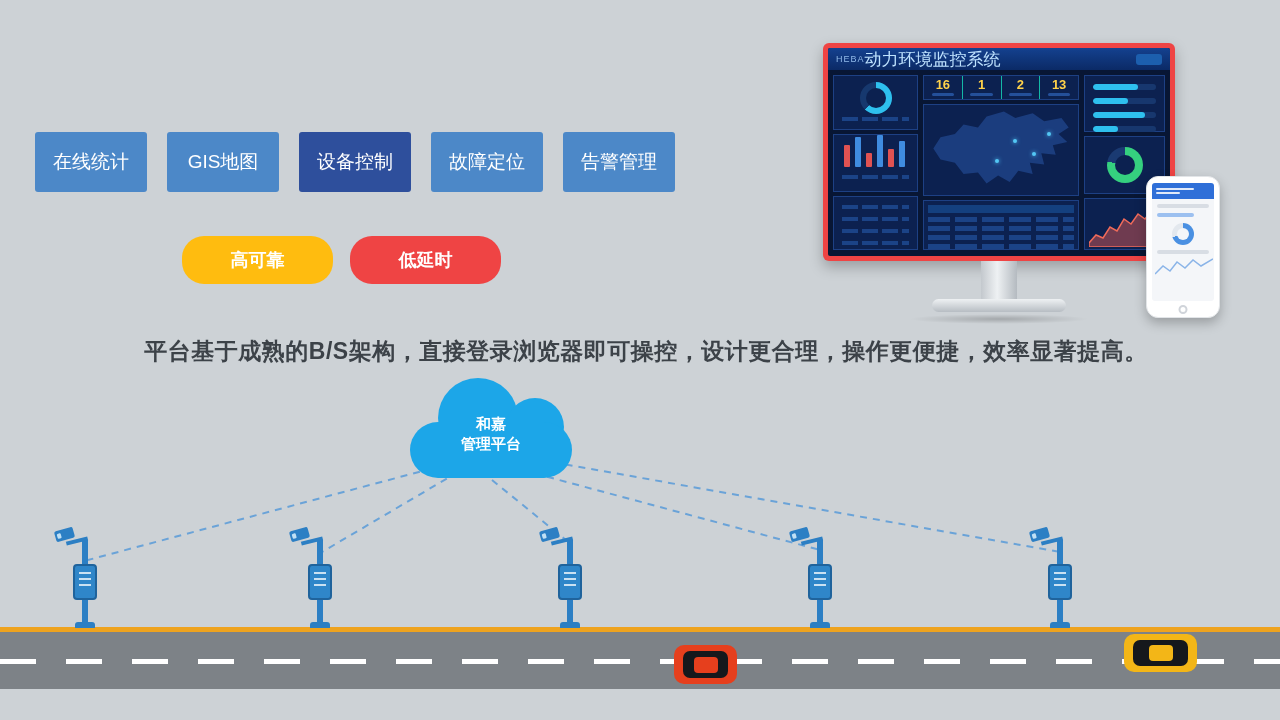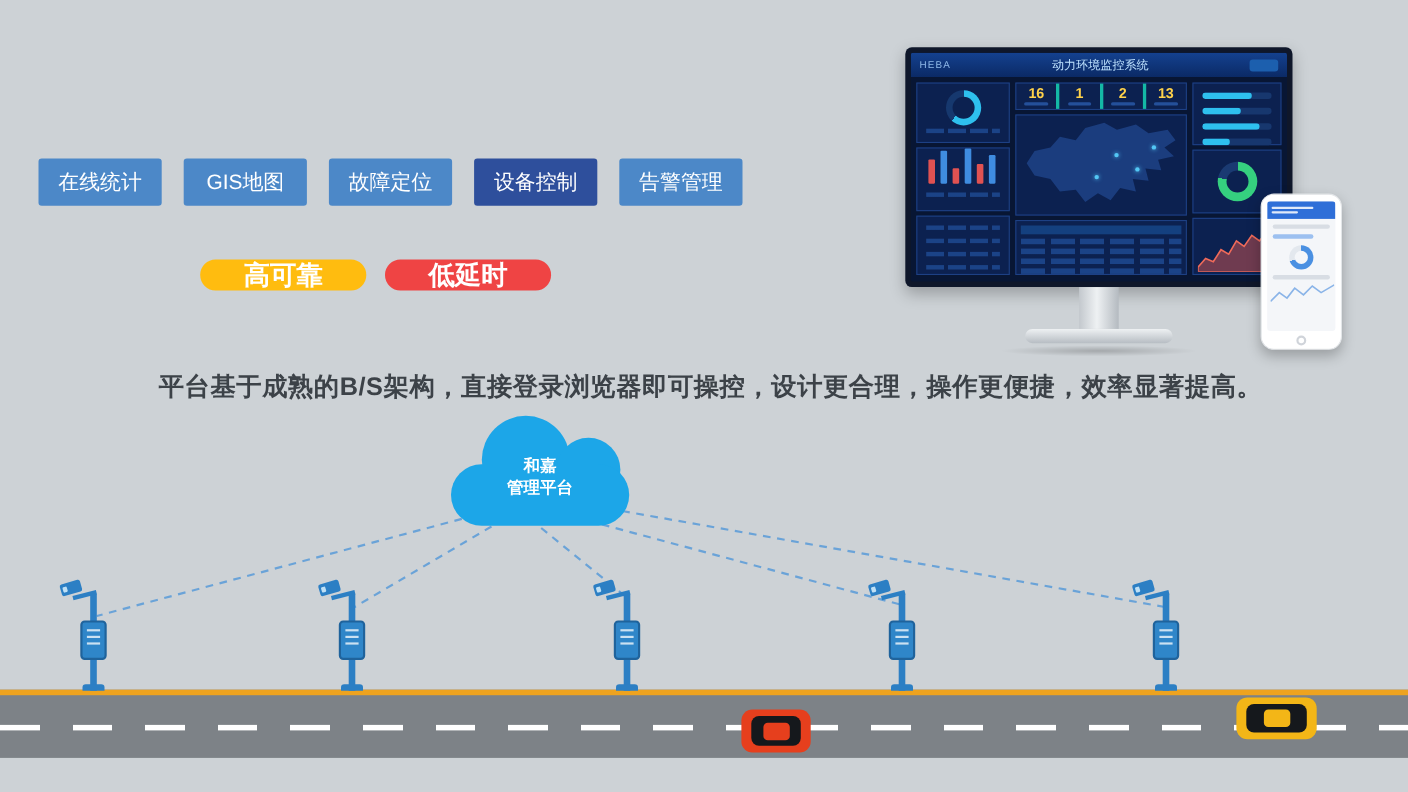--- a/index.html
+++ b/index.html
@@ -2,26 +2,26 @@
 <html><head>
 <meta charset="utf-8">
 <style>
   * { margin:0; padding:0; box-sizing:border-box; }
   html,body { width:1280px; height:720px; }
   body { font-family:"Liberation Sans","DejaVu Sans",sans-serif; background:#cdd2d6; overflow:hidden; }
   .page { position:relative; width:1280px; height:720px; background:#cdd2d6; }
 
   
   .feature-row { position:absolute; left:35px; top:132px; display:flex; gap:20px; z-index:4; }
-  .feature-btn { min-width:112px; height:43px; background:#4c88c8; color:#fff; font-size:19px;
-    display:flex; align-items:center; justify-content:center; padding:0 12px; border-radius:3px; cursor:pointer;margin-top:12px; }
+  .feature-btn { min-width:112px; height:60px; background:#4c88c8; color:#fff; font-size:19px;
+    display:flex; align-items:center; justify-content:center; padding:0 12px; border-radius:3px; cursor:pointer; }
   .feature-btn.active { background:#2e4f9c; }
 
   
-  .pill { position:absolute; height:28px; border-radius:22px; color:#fff; font-size:24px; font-weight:bold;
+  .pill { position:absolute; height:48px; border-radius:22px; color:#fff; font-size:18px; font-weight:bold;
     display:flex; align-items:center; justify-content:center; z-index:4; cursor:pointer; }
   .pill-0 { left:182px; top:236px; width:151px; }
   .pill-1 { left:350px; top:236px; width:151px; }
   .pill-2 { left:539px; top:236px; width:152px; }
 
   
   .description { position:absolute; left:0; right:0; top:336px; text-align:center;
     font-size:23px; font-weight:bold; color:#3c4248; z-index:4; letter-spacing:.5px;padding-left:12px; }
 
   
@@ -30,30 +30,30 @@
   
   .cloud { position:absolute; left:410px; top:378px; width:162px; height:100px; z-index:3; }
   .cloud-c1 { position:absolute; left:28px; top:0; width:80px; height:80px; border-radius:50%; background:#1ca6e8; }
   .cloud-c2 { position:absolute; left:96px; top:20px; width:58px; height:58px; border-radius:50%; background:#1ca6e8; }
   .cloud-base { position:absolute; left:0; bottom:0; width:162px; height:56px; border-radius:28px; background:#1ca6e8; }
   .cloud-text { position:absolute; left:0; right:0; top:36px; text-align:center; color:#fff; font-weight:bold;
     font-size:15px; line-height:20px; }
 
   
   .monitor { position:absolute; left:823px; top:43px; z-index:2; width:352px; }
-  .monitor-frame { width:352px; height:218px; background:#0f172a; border-radius:6px; padding:5px; box-shadow:0 6px 14px rgba(0,0,0,.25); }
+  .monitor-frame { width:352px; height:218px; background:#ef4444; border-radius:6px; padding:5px; box-shadow:0 6px 14px rgba(0,0,0,.25); }
   .monitor-screen { position:relative; width:342px; height:208px; background:#081634; overflow:hidden; border-radius:2px; }
   .monitor-neck { width:36px; height:38px; margin:0 auto; background:linear-gradient(90deg,#c3c8cd,#eef1f3 45%,#b4bac0); }
   .monitor-base { width:134px; height:13px; margin:0 auto; border-radius:7px; background:linear-gradient(180deg,#eef1f3,#b7bdc3); }
   .monitor-shadow { width:180px; height:10px; margin:2px auto 0; border-radius:50%;
     background:radial-gradient(ellipse at center, rgba(0,0,0,.20), rgba(0,0,0,0) 70%); }
 
   .scr-header { height:22px; background:linear-gradient(180deg,#14418f,#0b2a66); display:flex; align-items:center; }
   .scr-logo { font-size:9px; color:#8fb8e8; margin-left:8px; letter-spacing:1px; }
-  .scr-title { flex:1; text-align:center; color:#bfe3ff; font-size:11px; }
+  .scr-title { flex:1; text-align:left; color:#bfe3ff; font-size:17px; }
   .scr-btn { width:26px; height:11px; background:#1c5fae; border-radius:3px; margin-right:8px; }
 
   .panel { position:absolute; background:#0c2150; border:1px solid #1d4084; }
   .p-l1 { left:5px;  top:27px;  width:85px; height:55px; }
   .p-l2 { left:5px;  top:86px;  width:85px; height:58px; }
   .p-l3 { left:5px;  top:148px; width:85px; height:54px; }
   .p-c-stats { left:95px; top:27px; width:156px; height:25px; display:flex; }
   .p-c-map  { left:95px; top:56px;  width:156px; height:92px; }
   .p-c-table{ left:95px; top:152px; width:156px; height:50px; }
   .p-r1 { left:256px; top:27px;  width:81px; height:57px; }
@@ -66,21 +66,21 @@
   .mini-rows { margin:2px 8px; height:4px; background:repeating-linear-gradient(90deg,#1b4387 0 16px, transparent 16px 20px); }
 
   .vbars { display:flex; align-items:flex-end; gap:5px; height:38px; padding:8px 10px 6px; }
   .vbars i { display:block; width:6px; border-radius:1px; }
   .vb-r { background:#e05252; } .vb-b { background:#3f8ce0; }
 
   .hbar { height:6px; margin:8px 8px 0; background:#17376e; border-radius:3px; position:relative; overflow:hidden; }
   .hbar i { position:absolute; left:0; top:0; bottom:0; background:#2ec0ee; border-radius:3px; }
 
   .stat { flex:1; display:flex; flex-direction:column; align-items:center; justify-content:center; gap:2px;
-    color:#ffd24a; font-size:13px; font-weight:bold; border-right:3px solid #14b8a6; line-height:12px; }
+    color:#ffd24a; font-size:13px; font-weight:bold; border-right:1px solid #14b8a6; line-height:12px; }
   .stat:last-child { border-right:none; }
   .stat::after { content:''; width:60%; height:3px; background:#24509a; border-radius:2px; }
 
   .china { position:absolute; inset:5px; background:#1b3d7e;
     clip-path:polygon(3% 48%,8% 34%,18% 30%,24% 18%,34% 22%,40% 8%,52% 2%,60% 10%,72% 4%,80% 14%,92% 10%,97% 22%,90% 30%,96% 40%,86% 44%,88% 56%,78% 54%,80% 68%,70% 66%,72% 80%,62% 76%,56% 90%,48% 82%,40% 92%,34% 78%,24% 80%,18% 66%,8% 62%); }
   .dot { position:absolute; width:4px; height:4px; border-radius:50%; background:#53c7f5; box-shadow:0 0 4px #53c7f5; }
 
   .tbl-head { height:8px; margin:4px 4px 0; background:#14407f; }
   .tbl-row { height:5px; margin:4px 4px 0; background:repeating-linear-gradient(90deg,#1b4387 0 22px, transparent 22px 27px); }
 
@@ -140,22 +140,22 @@
     <line x1="445" y1="465" x2="88" y2="560" stroke="#6aa3d8" stroke-width="2" stroke-dasharray="7 6"></line>
     <line x1="458" y1="472" x2="322" y2="552" stroke="#6aa3d8" stroke-width="2" stroke-dasharray="7 6"></line>
     <line x1="492" y1="480" x2="572" y2="545" stroke="#6aa3d8" stroke-width="2" stroke-dasharray="7 6"></line>
     <line x1="522" y1="470" x2="820" y2="550" stroke="#6aa3d8" stroke-width="2" stroke-dasharray="7 6"></line>
     <line x1="540" y1="460" x2="1060" y2="552" stroke="#6aa3d8" stroke-width="2" stroke-dasharray="7 6"></line>
   </svg>
 
   <div class="feature-row">
     <div class="feature-btn">在线统计</div>
     <div class="feature-btn">GIS地图</div>
+    <div class="feature-btn active">设备控制</div>
     <div class="feature-btn">故障定位</div>
-    <div class="feature-btn active">设备控制</div>
     <div class="feature-btn">告警管理</div>
   </div>
 
   <div class="pill pill-0" style="background: rgb(255, 188, 15);">高可靠</div>
   <div class="pill pill-1" style="background: #ef4444;">低延时</div>
 
   <div class="description">平台基于成熟的B/S架构，直接登录浏览器即可操控，设计更合理，操作更便捷，效率显著提高。</div>
 
   <div class="cloud">
     <div class="cloud-c1"></div>

